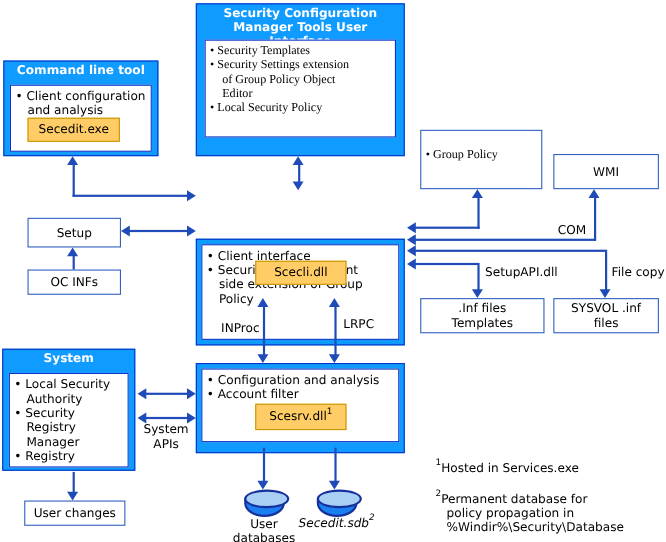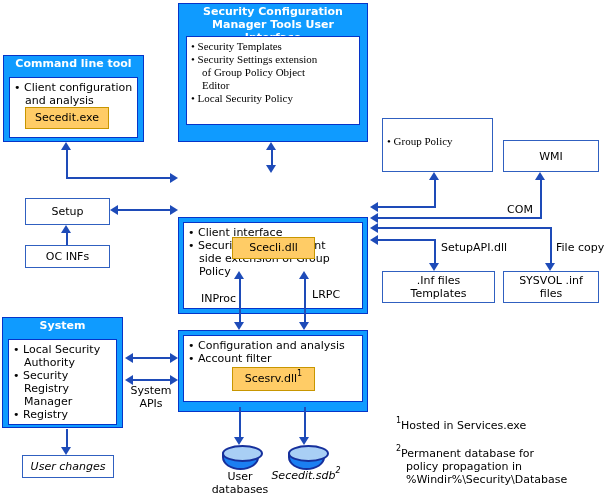--- a/index.html
+++ b/index.html
@@ -103,21 +103,21 @@
   <div class="sbox" style="left:25px;top:198px;width:85px;height:27px;">Setup</div>
   <div class="sbox" style="left:25px;top:245px;width:85px;height:23px;">OC INFs</div>
   <div class="sbox tl" style="left:382px;top:118px;width:111px;height:54px;font-family:Liberation Serif, serif;">
     <ul><li>Group Policy</li></ul>
   </div>
   <div class="sbox" style="left:503px;top:140px;width:96px;height:32px;">WMI</div>
   <div class="sbox" style="left:382px;top:271px;width:113px;height:32px;">.Inf files
 Templates</div>
   <div class="sbox" style="left:503px;top:271px;width:96px;height:32px;">SYSVOL .inf
 files</div>
-  <div class="sbox" style="left:22px;top:455px;width:92px;height:23px;font-style:italic;">User changes</div>
+  <div class="sbox" style="left:22px;top:455px;width:92px;height:23px;">User changes</div>
 
   <div class="vl" style="left:271px;top:148px;height:20px;"></div>
   <div class="ah up" style="left:266px;top:142px;"></div>
   <div class="ah down" style="left:266px;top:165px;"></div>
 
   <div class="vl" style="left:66px;top:148px;height:31px;"></div>
   <div class="ah up" style="left:61px;top:142px;"></div>
   <div class="hl" style="left:66px;top:177px;width:104px;"></div>
   <div class="ah right" style="left:170px;top:173px;"></div>
 

